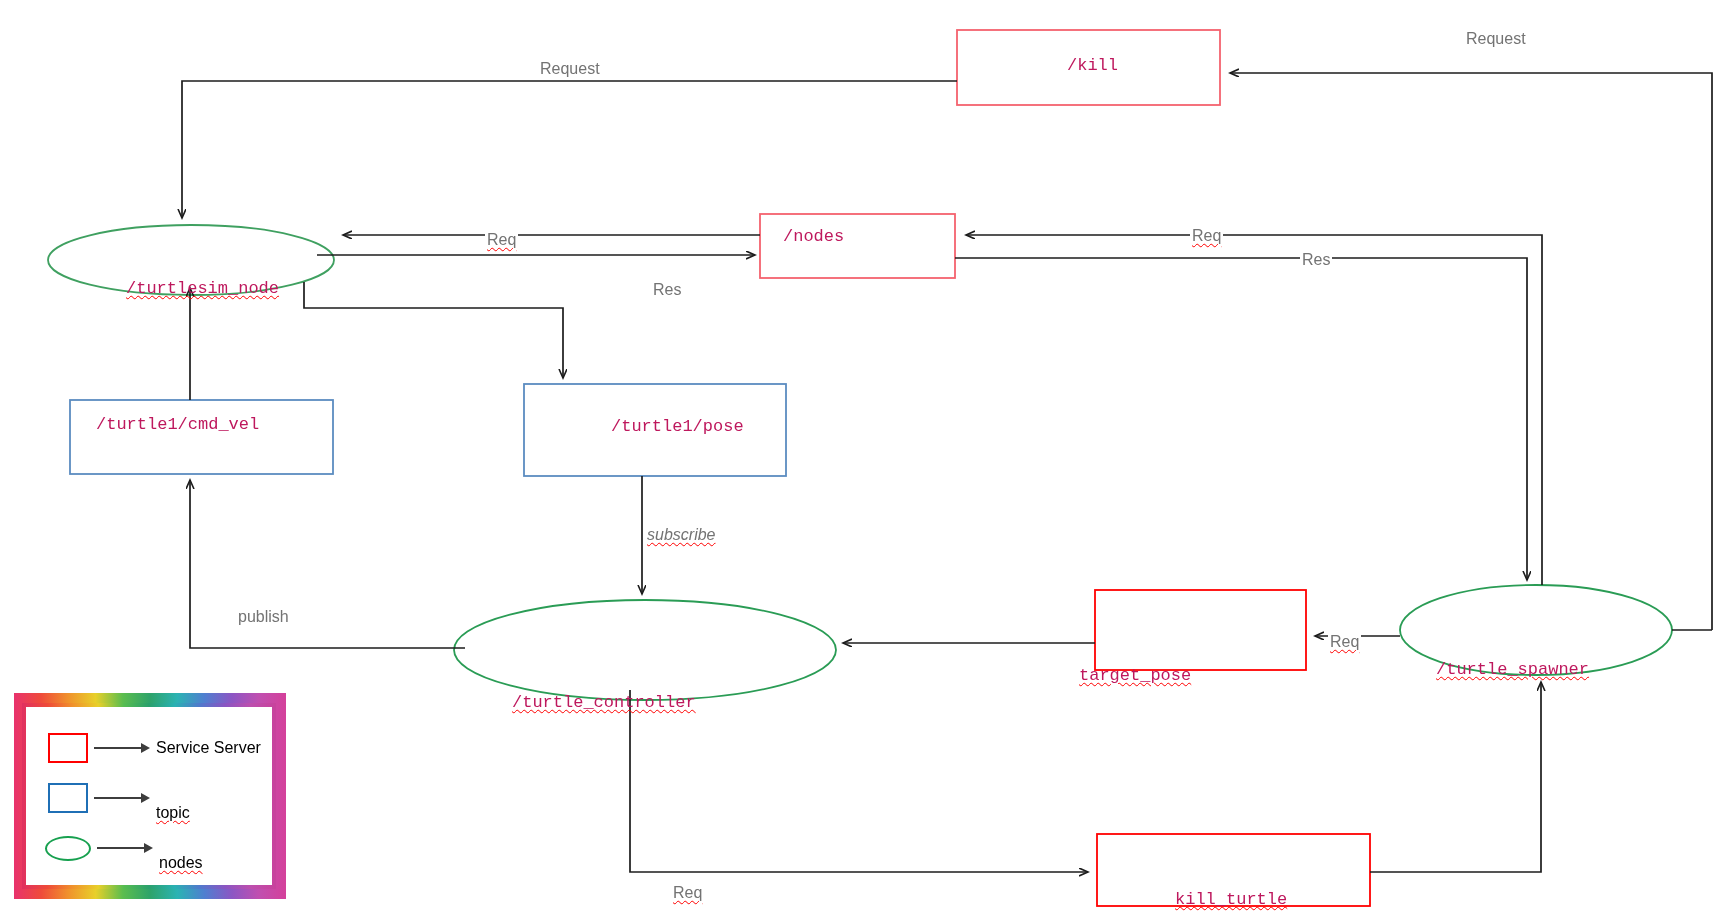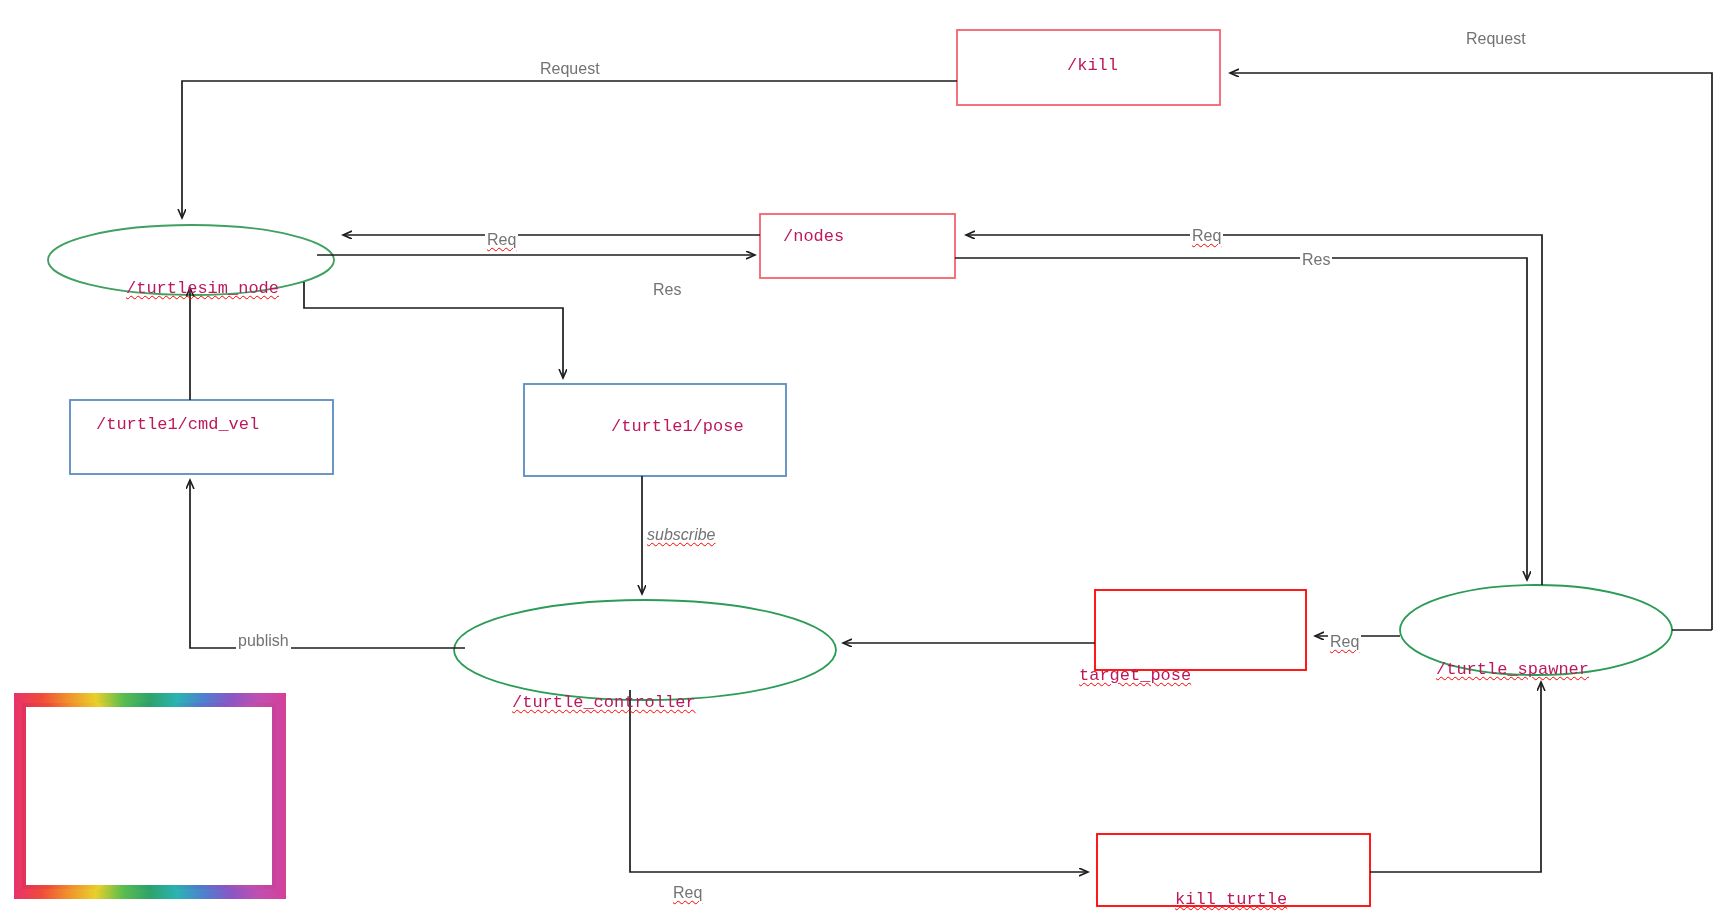--- a/index.html
+++ b/index.html
@@ -231,23 +231,53 @@
   <div class="edge-label misspelled" style="left:485px; top:202px;">Req</div>
 
   <div class="edge-label" style="left:651px; top:281px;">Res</div>
 
   <div class="edge-label misspelled" style="left:1190px; top:198px;">Req</div>
 
   <div class="edge-label" style="left:1300px; top:251px;">Res</div>
 
   <div class="edge-label misspelled" style="left:645px; top:497px;font-style:italic;">subscribe</div>
 
-  <div class="edge-label" style="left:236px; top:632px;text-align:right;">publish</div>
+  <div class="edge-label" style="left:236px; top:608px;text-align:right;">publish</div>
 
   <div class="edge-label misspelled" style="left:1328px; top:604px;">Req</div>
 
   <div class="edge-label misspelled" style="left:671px; top:855px;">Req</div>
 
   <div id="legend"></div>
   <div id="legend-inner"></div>
 
+  <div id="legend-items">
+
+    <div class="legend-row" style="top:28px;">
+      <div class="legend-swatch-rect" style="border:2px solid #ff0000;"></div>
+      <div class="legend-arrow">
+        <div class="shaft"></div>
+          <div class="head"></div>
+      </div>
+      <div class="legend-text">Service Server</div>
+    </div>
+
+    <div class="legend-row" style="top:78px;">
+      <div class="legend-swatch-rect" style="border:2px solid #1f6fb5;"></div>
+      <div class="legend-arrow">
+        <div class="shaft"></div>
+          <div class="head"></div>
+      </div>
+      <div class="legend-text misspelled">topic</div>
+    </div>
+
+    <div class="legend-row" style="top:128px; left:23px;">
+      <div class="legend-swatch-ellipse" style="border:2px solid #17a04f;"></div>
+      <div class="legend-arrow">
+        <div class="shaft"></div>
+          <div class="head"></div>
+      </div>
+      <div class="legend-text misspelled">nodes</div>
+    </div>
+
+  </div>
 
 </div>
 
 </body></html>

